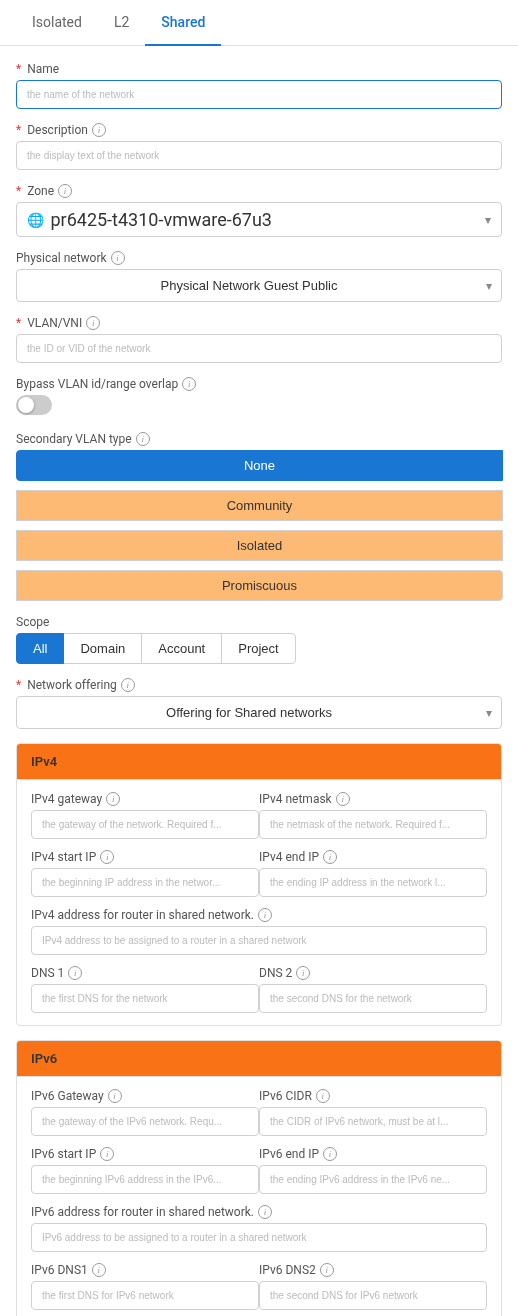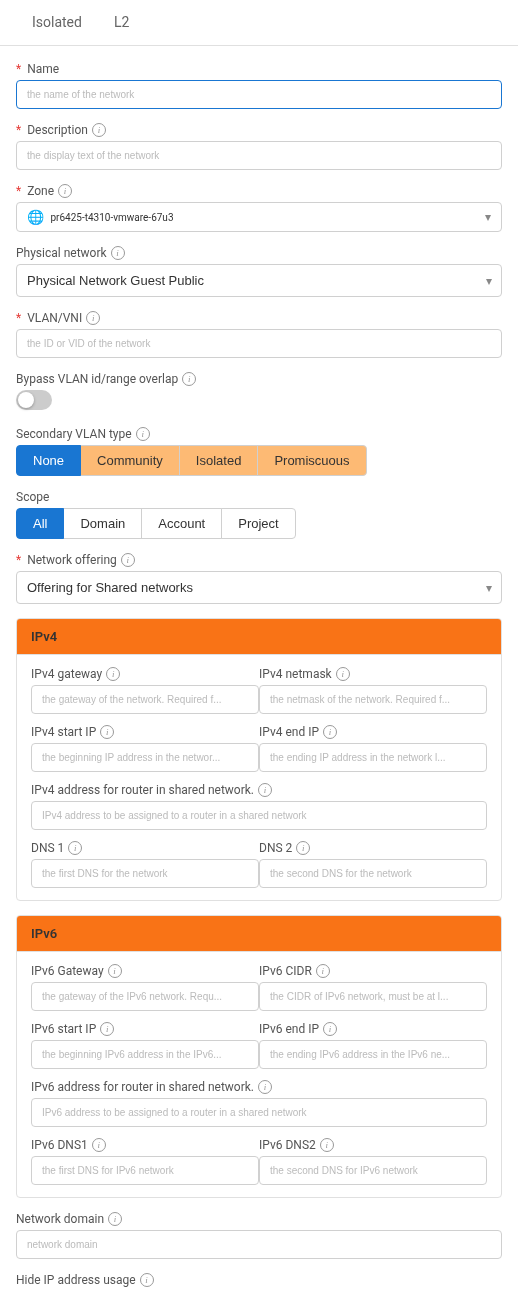--- a/index.html
+++ b/index.html
@@ -90,20 +90,21 @@
       width: 100%;
       border: 1px solid #d0d0d0;
       border-radius: 4px;
       padding: 8px 30px 8px 10px;
       font-size: 13px;
       color: #333;
       appearance: none;
       background: #fff;
       cursor: pointer;
       outline: none;
+      text-align: center;
     }
     .select-wrapper::after {
       content: '▾';
       position: absolute;
       right: 10px;
       top: 50%;
       transform: translateY(-50%);
       color: #888;
       pointer-events: none;
       font-size: 12px;
@@ -144,21 +145,22 @@
       border-radius: 50%;
       background: #fff;
       position: absolute;
       left: 2px;
       transition: left 0.2s;
       box-shadow: 0 1px 3px rgba(0,0,0,0.3);
     }
 
     .btn-group {
       display: flex;
-      gap: 0;
+      gap: 9px;
+      flex-direction: column;
     }
     .btn-group .btn {
       padding: 7px 16px;
       border: 1px solid #d0d0d0;
       background: #fdba74;
       cursor: pointer;
       font-size: 13px;
       color: #333;
       margin-right: -1px;
     }
@@ -230,20 +232,21 @@
     .full-width-field {
       margin-top: 11px;
     }
   </style>
 </head>
 <body>
 
 <div class="tabs">
   <div class="tab">Isolated</div>
   <div class="tab">L2</div>
+  <div class="tab active">Shared</div>
 </div>
 
 <div class="form-body">
 
   <div class="field-group">
     <div class="field-label">
       <span class="required">*</span>
       <span>Name</span>
     </div>
     <input type="text" class="text-input active-border" placeholder="the name of the network" style="">
@@ -259,21 +262,21 @@
   </div>
 
   <div class="field-group">
     <div class="field-label">
       <span class="required">*</span>
       <span>Zone</span>
       <span class="info-icon">i</span>
     </div>
     <div class="select-with-globe">
       <span class="globe-icon">🌐</span>
-      <span style="flex:1; font-size:10px; color:#333;">pr6425-t4310-vmware-67u3</span>
+      <span style="flex:1; font-size:18px; color:#333;">pr6425-t4310-vmware-67u3</span>
       <span class="select-arrow">▾</span>
     </div>
   </div>
 
   <div class="field-group">
     <div class="field-label">
       <span>Physical network</span>
       <span class="info-icon">i</span>
     </div>
     <div class="select-wrapper">

